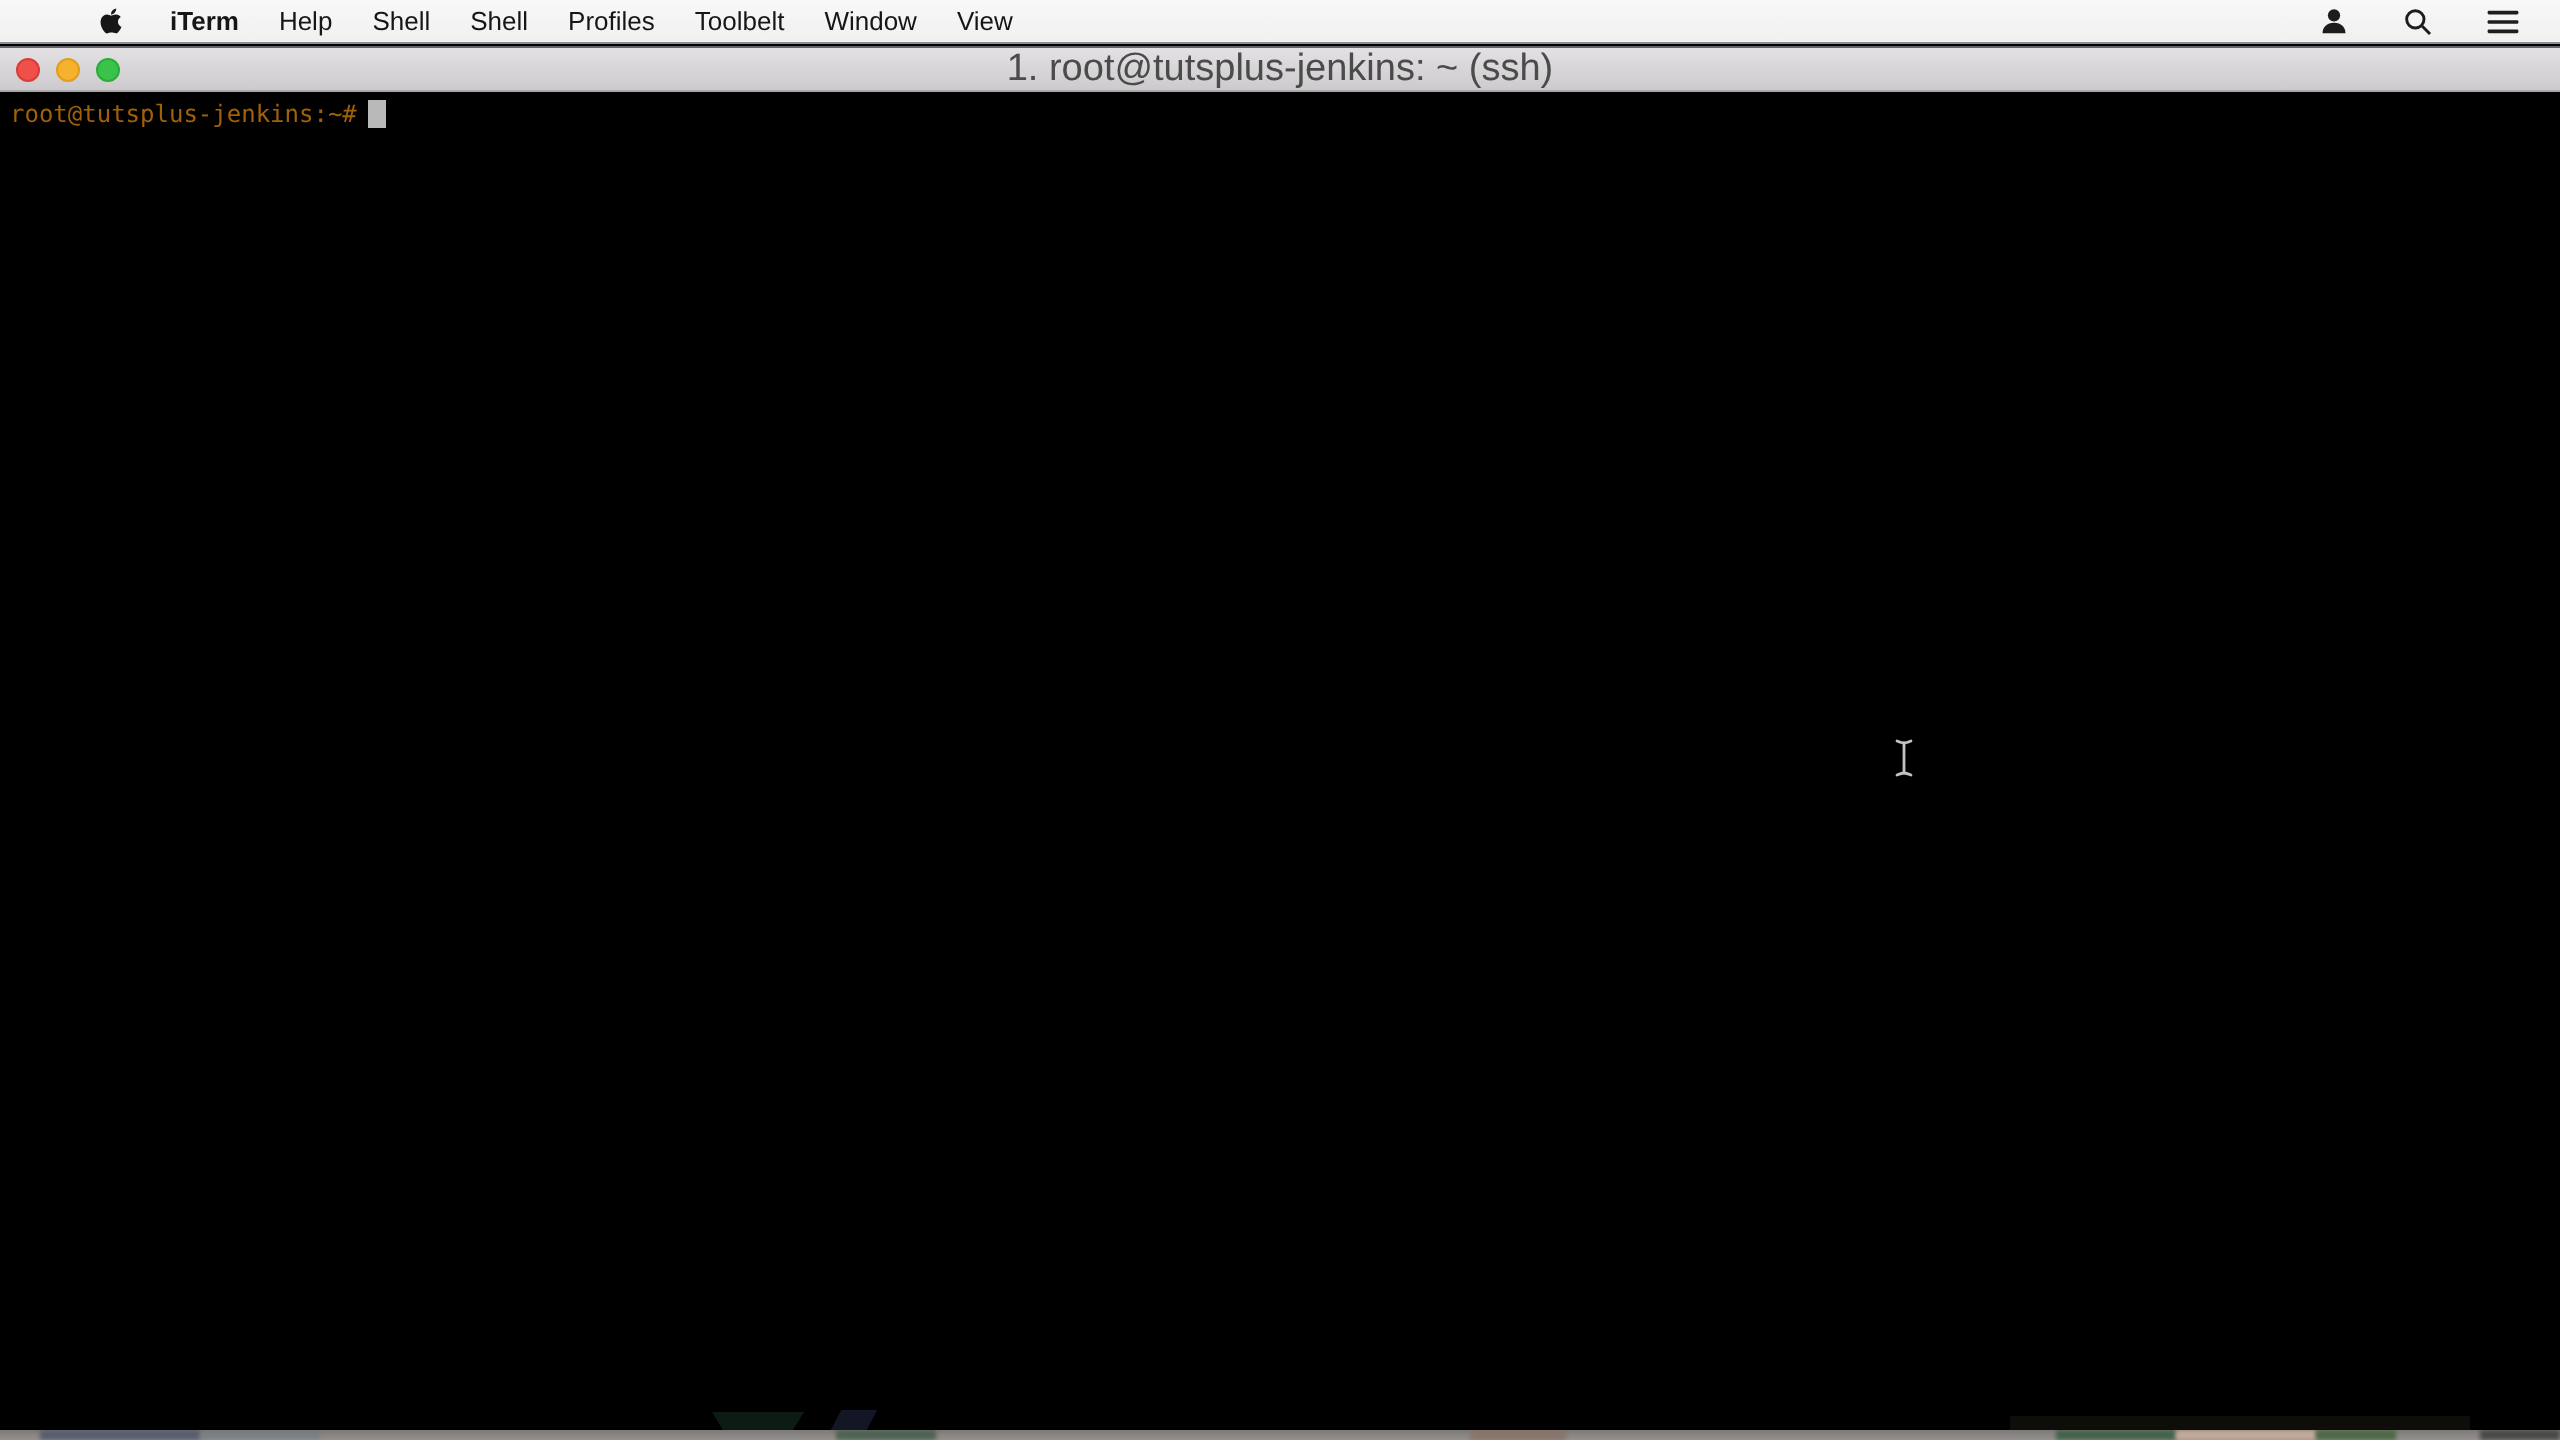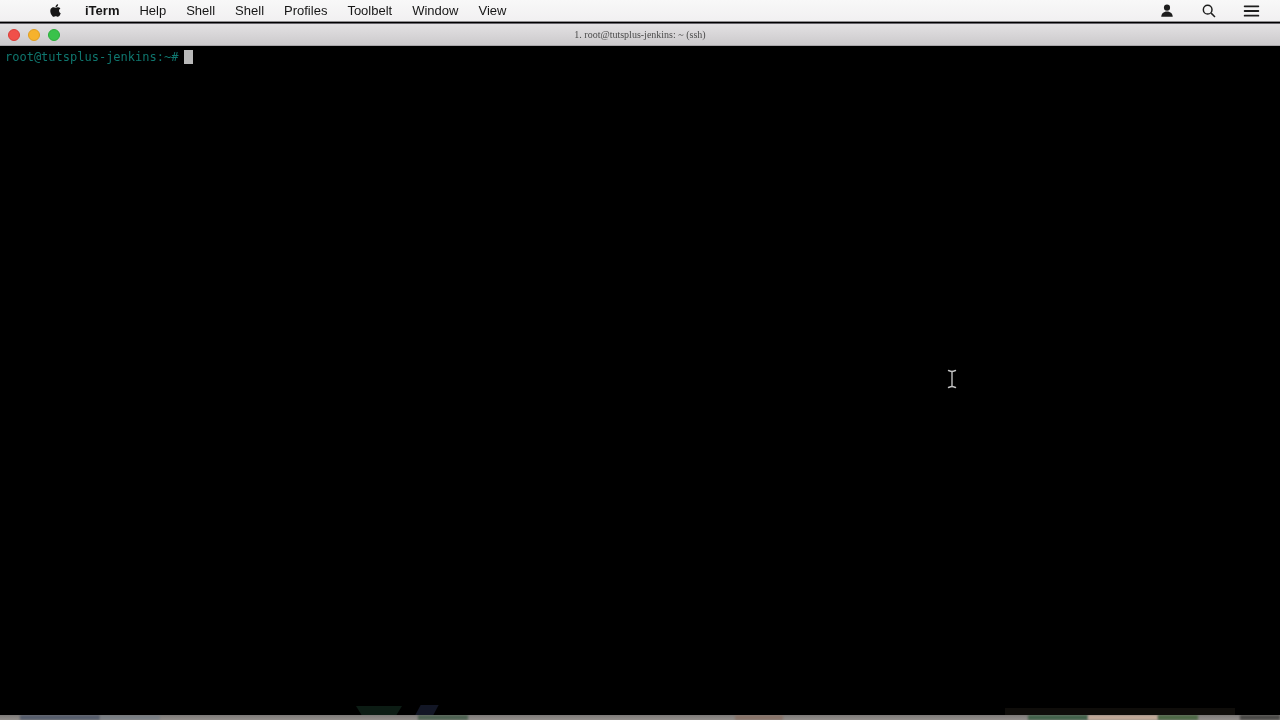--- a/index.html
+++ b/index.html
@@ -40,29 +40,29 @@
   .traffic-lights {
     position:absolute; left:8px; top:0; height:100%;
     display:flex; align-items:center; gap:8px;
   }
   .light { width:12px; height:12px; border-radius:50%; }
   .light-close   { background:#f0504a; border:1px solid #da3d37; }
   .light-minimize{ background:#f6b22d; border:1px solid #e09e1f; }
   .light-zoom    { background:#3ac24b; border:1px solid #2aad3a; }
   .window-title {
     height:100%; display:flex; align-items:center; justify-content:center;
-    font-size:10px; color:#4b4b4b;font-family:Liberation Serif, serif;
+    font-size:19px; color:#4b4b4b;
   }
 
   
   .terminal {
     position:absolute; top:47px; left:0; right:0; bottom:0;
     background:#000;
     font-family:"DejaVu Sans Mono","Liberation Mono",monospace;
-    font-size:12px; color:#0f766e;
+    font-size:12px; color:#a16207;
     z-index:1;
   }
   .prompt-line {
     position:absolute; left:5px; top:2px;
     display:flex; align-items:center; height:15px;
     letter-spacing:0;
   }
   .cursor-block {
     display:inline-block; width:9px; height:14px;
     background:#b9b9b9; margin-left:6px;

